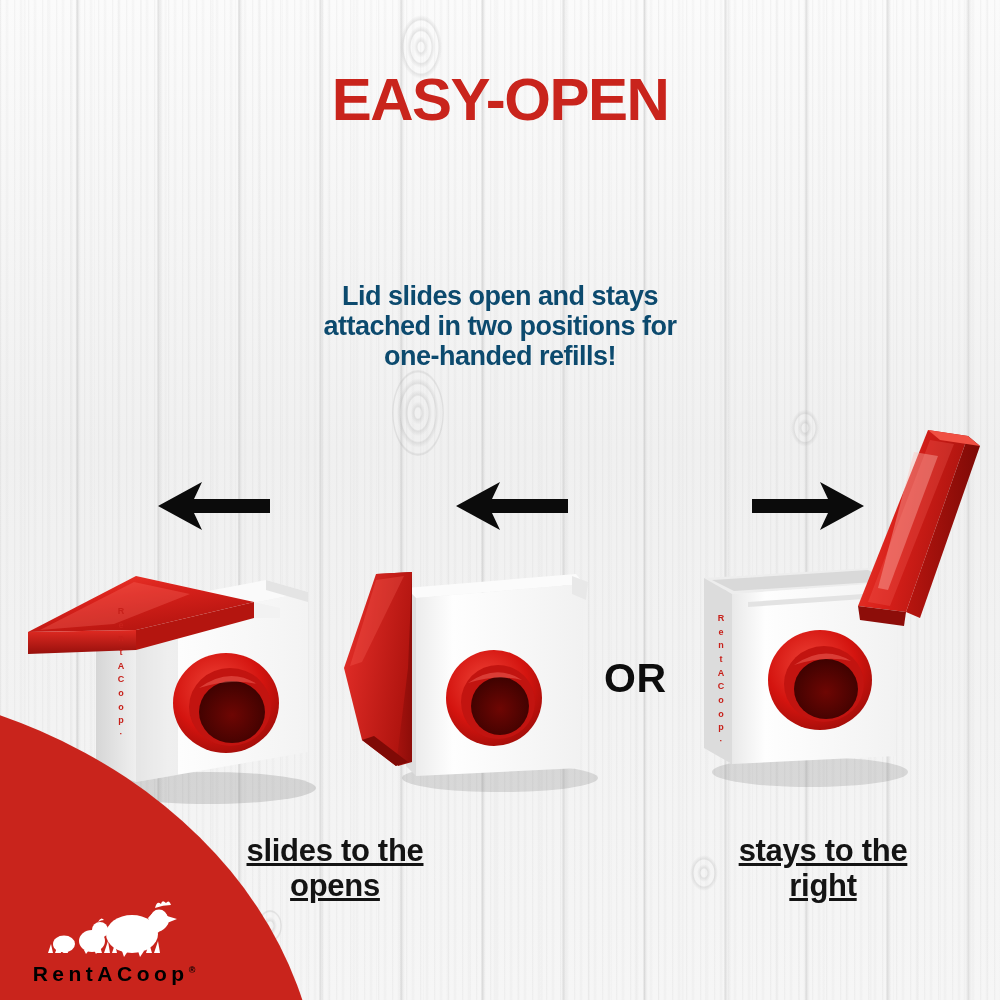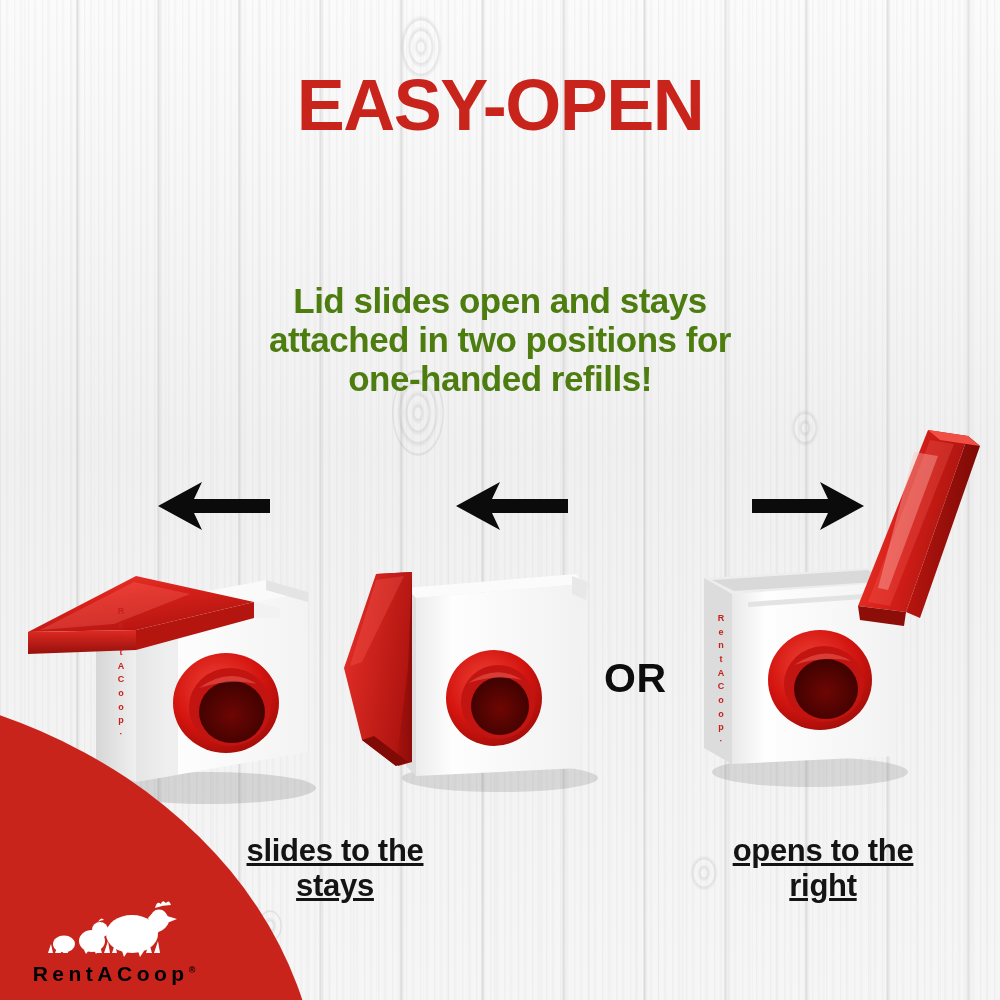--- a/index.html
+++ b/index.html
@@ -59,35 +59,35 @@
   }
 
   
   .title {
     position: absolute;
     left: 0;
     right: 0;
     text-align: center;
     color: #c9241c;
     font-weight: 800;
-    font-size: 72px;
+    font-size: 60px;
     line-height: 0.94;
     letter-spacing: -1.5px;
     text-transform: uppercase;
   }
   .title .l1 { display: block; }
   .title .l2 { display: block; }
 
   .subtitle {
     position: absolute;
     left: 0; right: 0;
     text-align: center;
-    color: #4d7c0f;
+    color: #0c4a6e;
     font-weight: 800;
-    font-size: 35px;
+    font-size: 27px;
     line-height: 1.12;
     letter-spacing: -0.5px;
   }
   .subtitle span { display: block; }
 
   
   .arrow { position: absolute; }
 
   
   .or-label {
@@ -378,24 +378,24 @@
       <span>C</span>
       <span>o</span>
       <span>o</span>
       <span>p</span>
       <span>·</span>
     </div>
   </div>
 
   <div class="caption" style="left:190px; top:834px; width:290px;">
     <span>slides to the</span>
-    <span>stays</span>
+    <span>opens</span>
   </div>
   <div class="caption" style="left:678px; top:834px; width:290px;">
-    <span>opens to the</span>
+    <span>stays to the</span>
     <span>right</span>
   </div>
 
   <div class="corner-red">
     <div class="blob"></div>
   </div>
 
   <div class="logo-wrap">
     <svg width="212" height="62" viewBox="0 0 212 62" aria-hidden="true">
 

